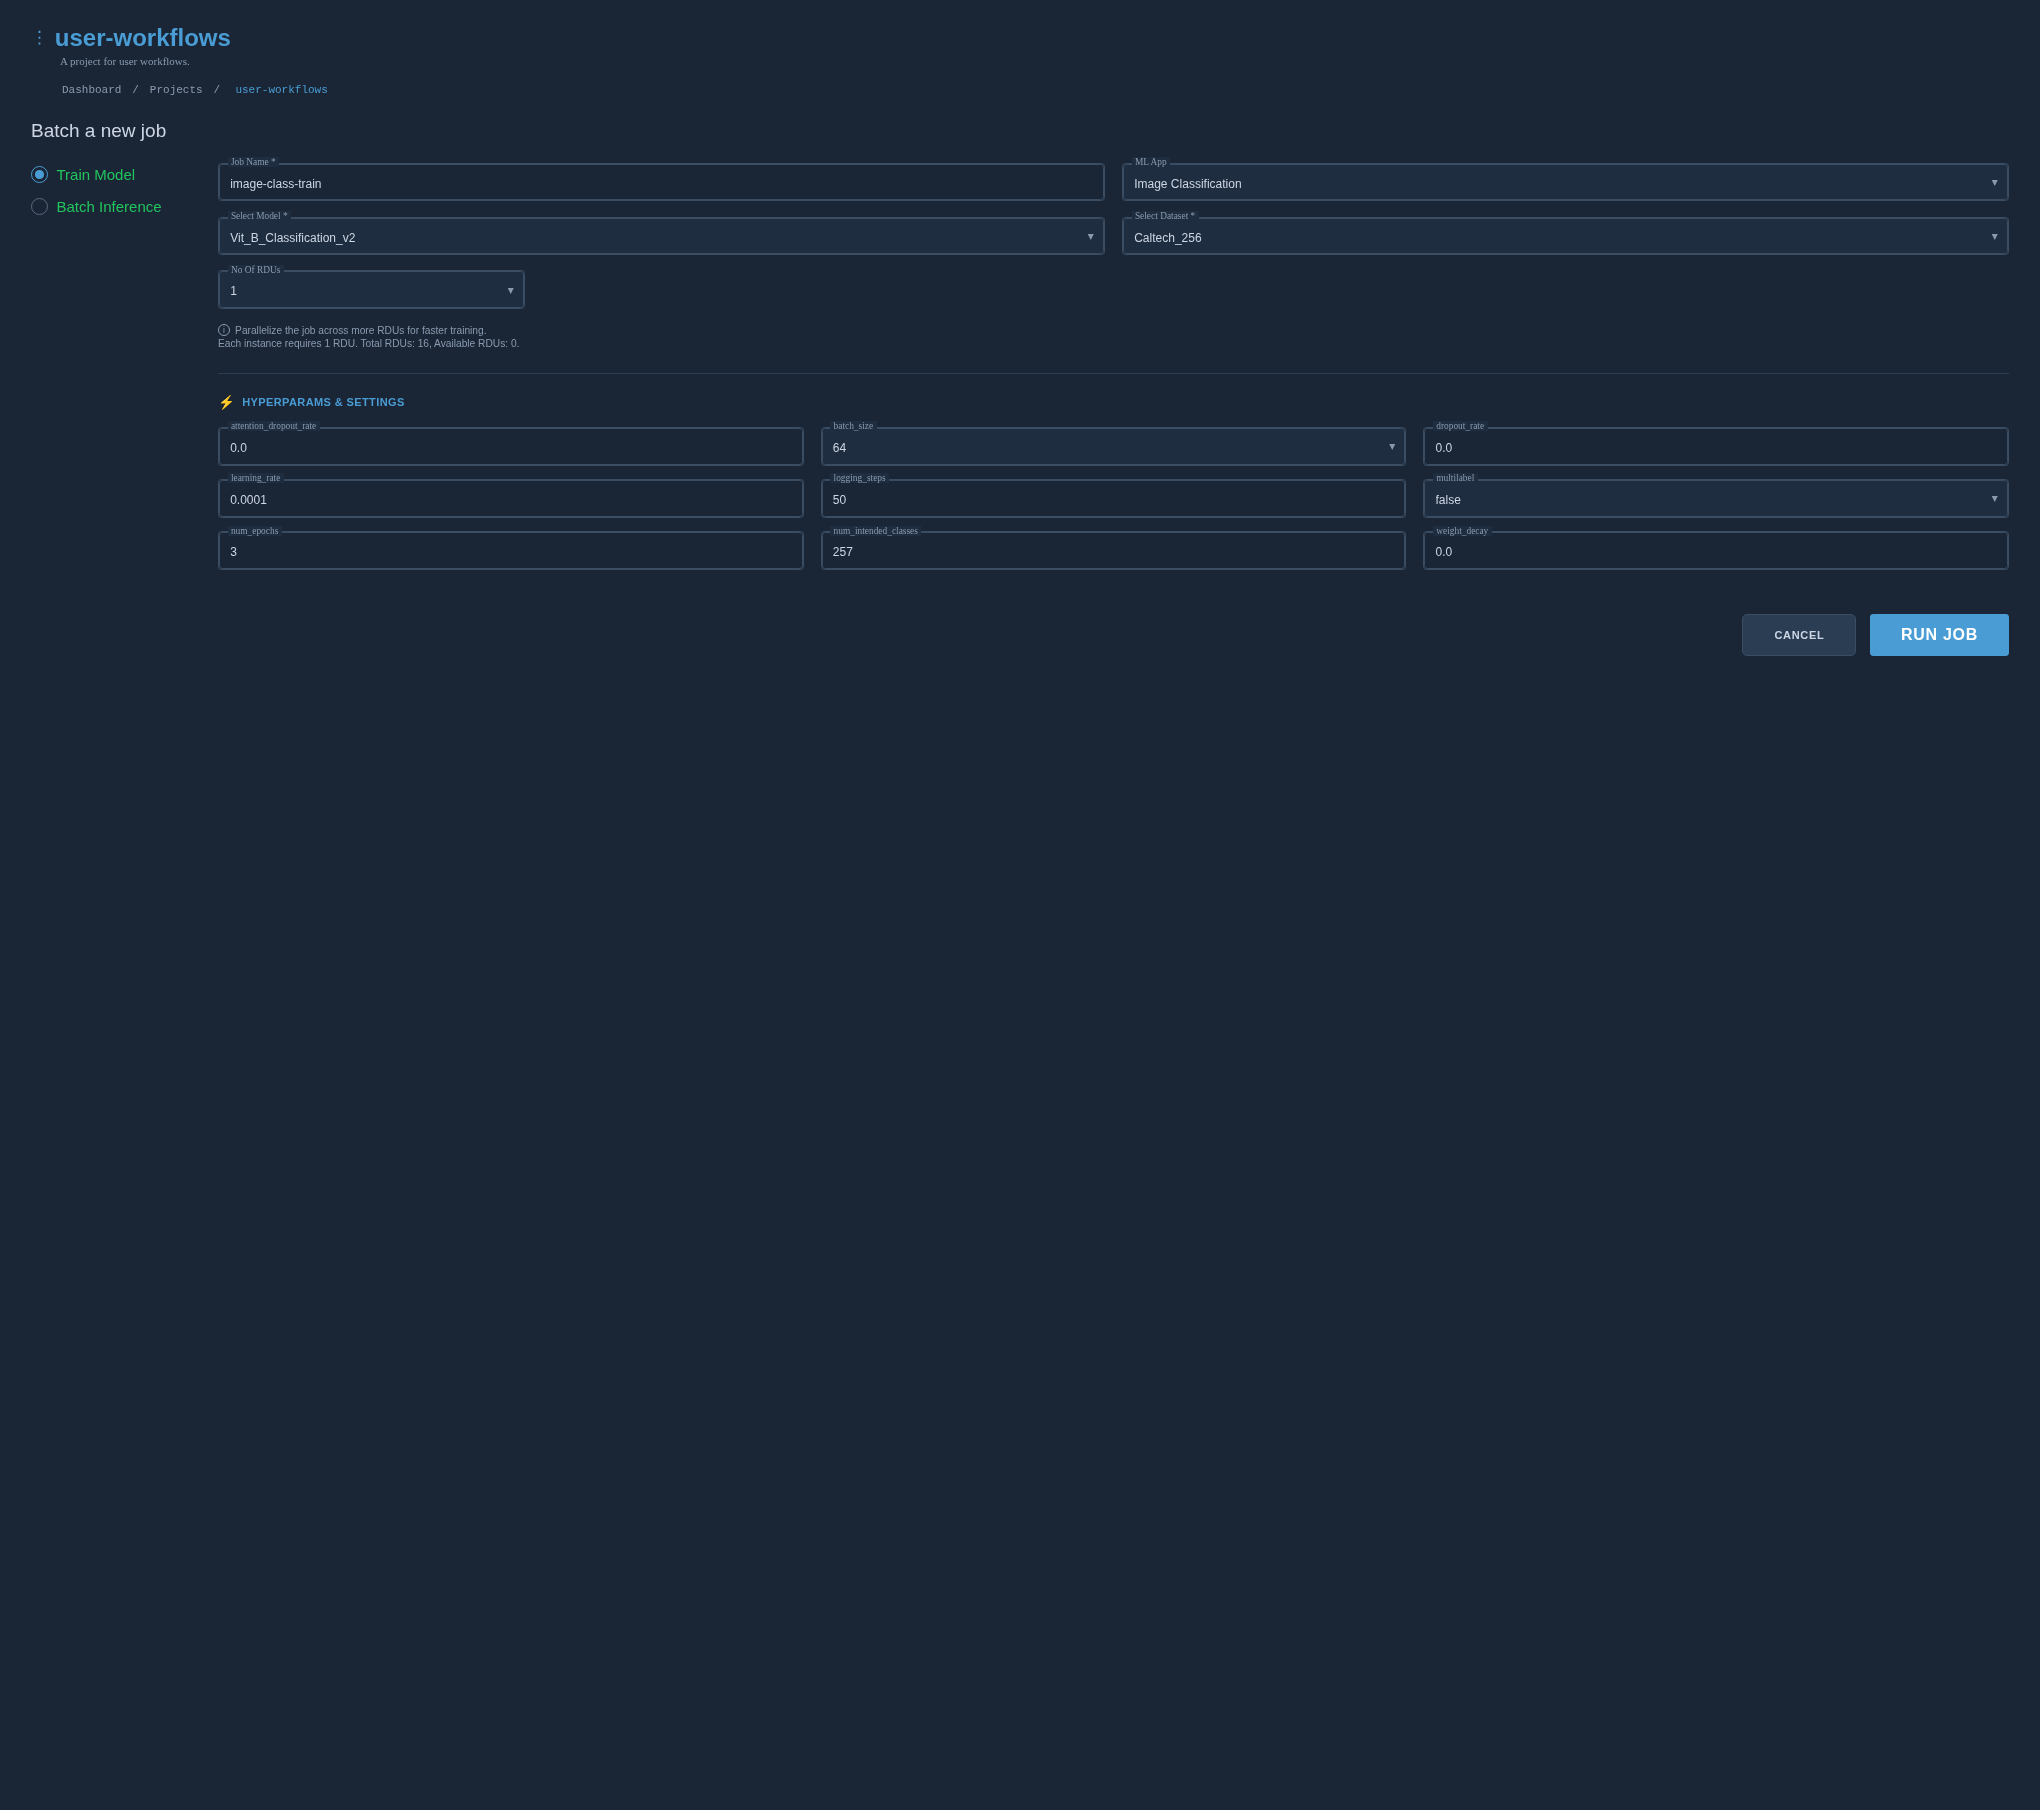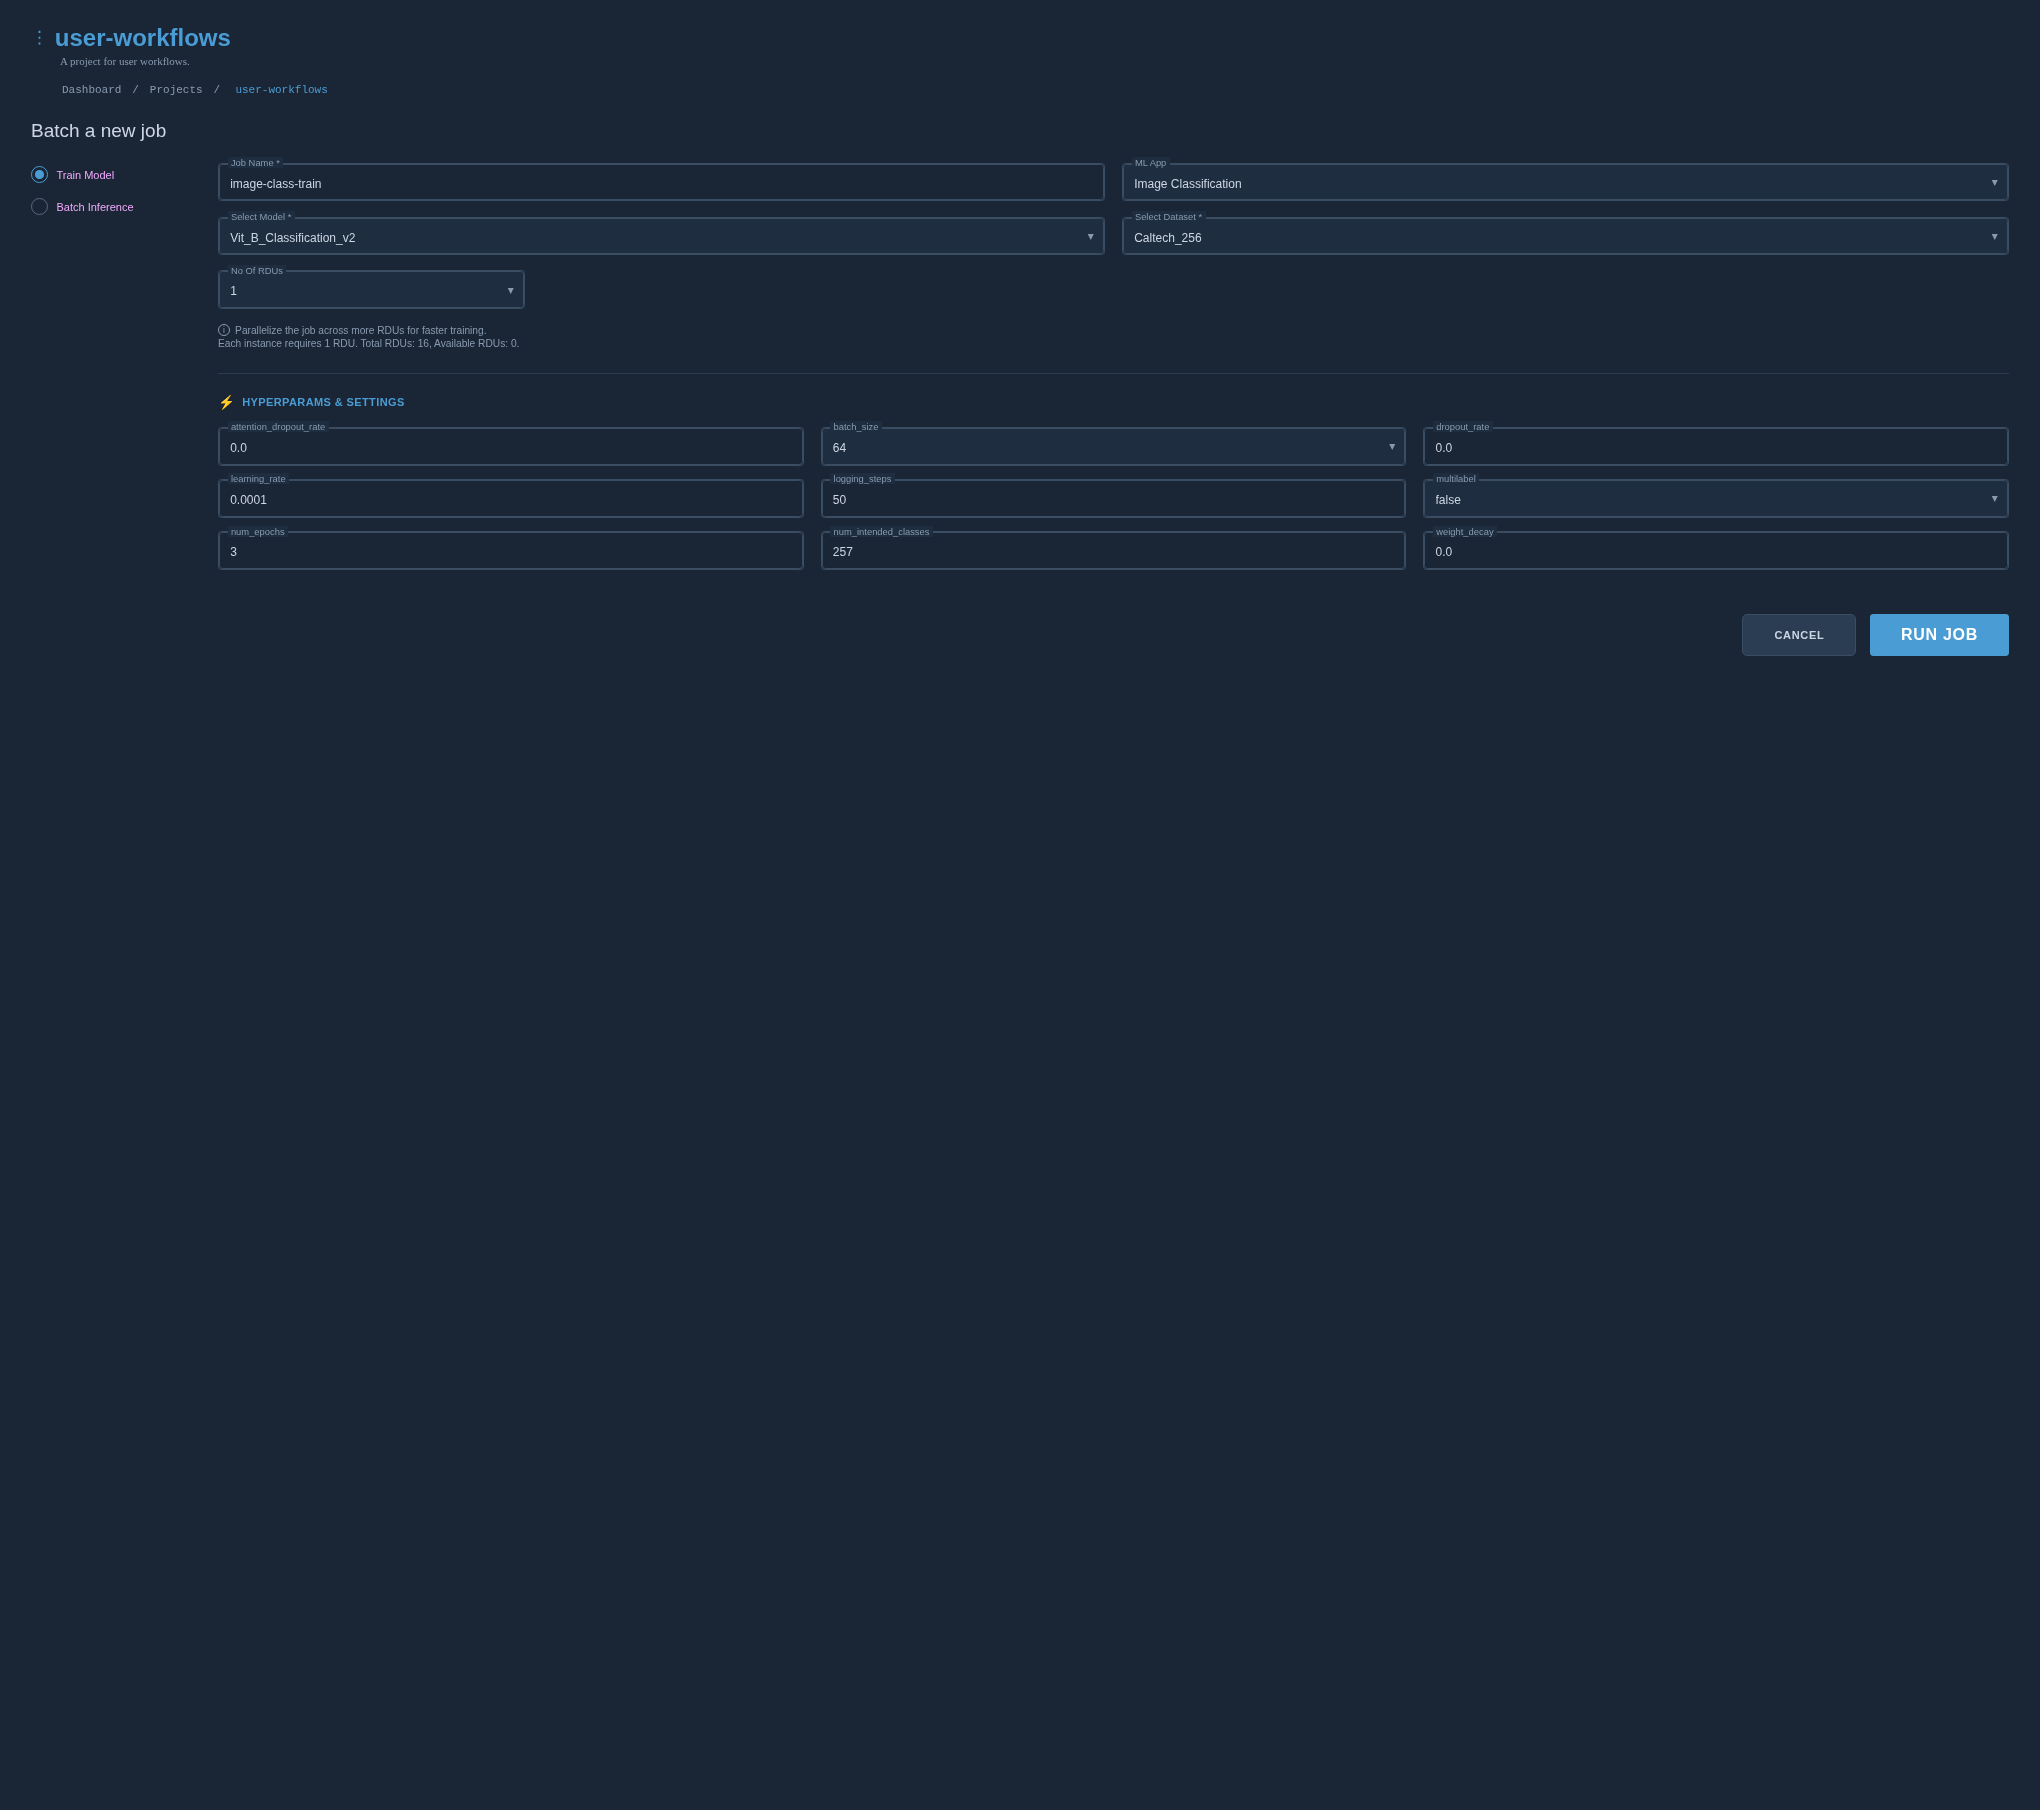--- a/index.html
+++ b/index.html
@@ -90,22 +90,22 @@
       content: '';
       width: 8.5px;
       height: 8.5px;
       border-radius: 50%;
       background: #4a9dd4;
     }
     .radio-circle.unselected {
       border-color: #5a6a80;
     }
     .radio-label {
-      color: #f0abfc;
-      font-size: 11px;
+      color: #22c55e;
+      font-size: 15px;
       text-align: center;
     }
     .form-panel {
       flex: 1;
     }
     .form-row {
       display: flex;
       gap: 17px;
       margin-bottom: 15.3px;
     }
@@ -118,20 +118,21 @@
     }
     .field-label {
       position: absolute;
       top: -6.8px;
       left: 8.5px;
       background: #1e2d3f;
       padding: 0 3.4px;
       font-size: 9.4px;
       color: #8a9bb0;
       z-index: 1;
+      font-family: Liberation Serif, serif;
     }
     .field-input {
       width: 100%;
       background: transparent;
       border: 0.9px solid #3a4d63;
       border-radius: 3.4px;
       padding: 12px 10.2px 8.5px;
       color: #cdd6e4;
       font-size: 12px;
       outline: none;

